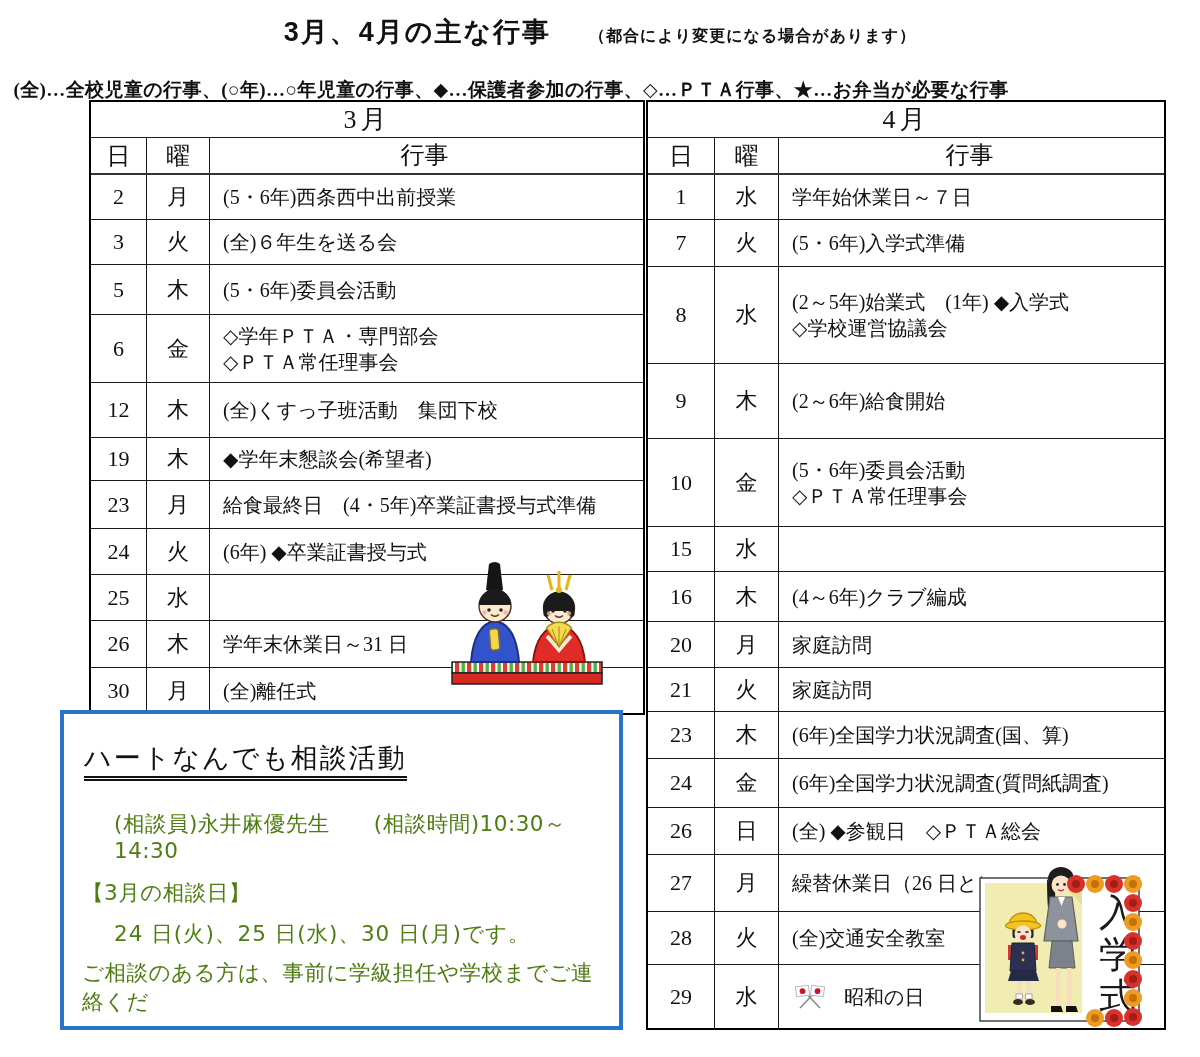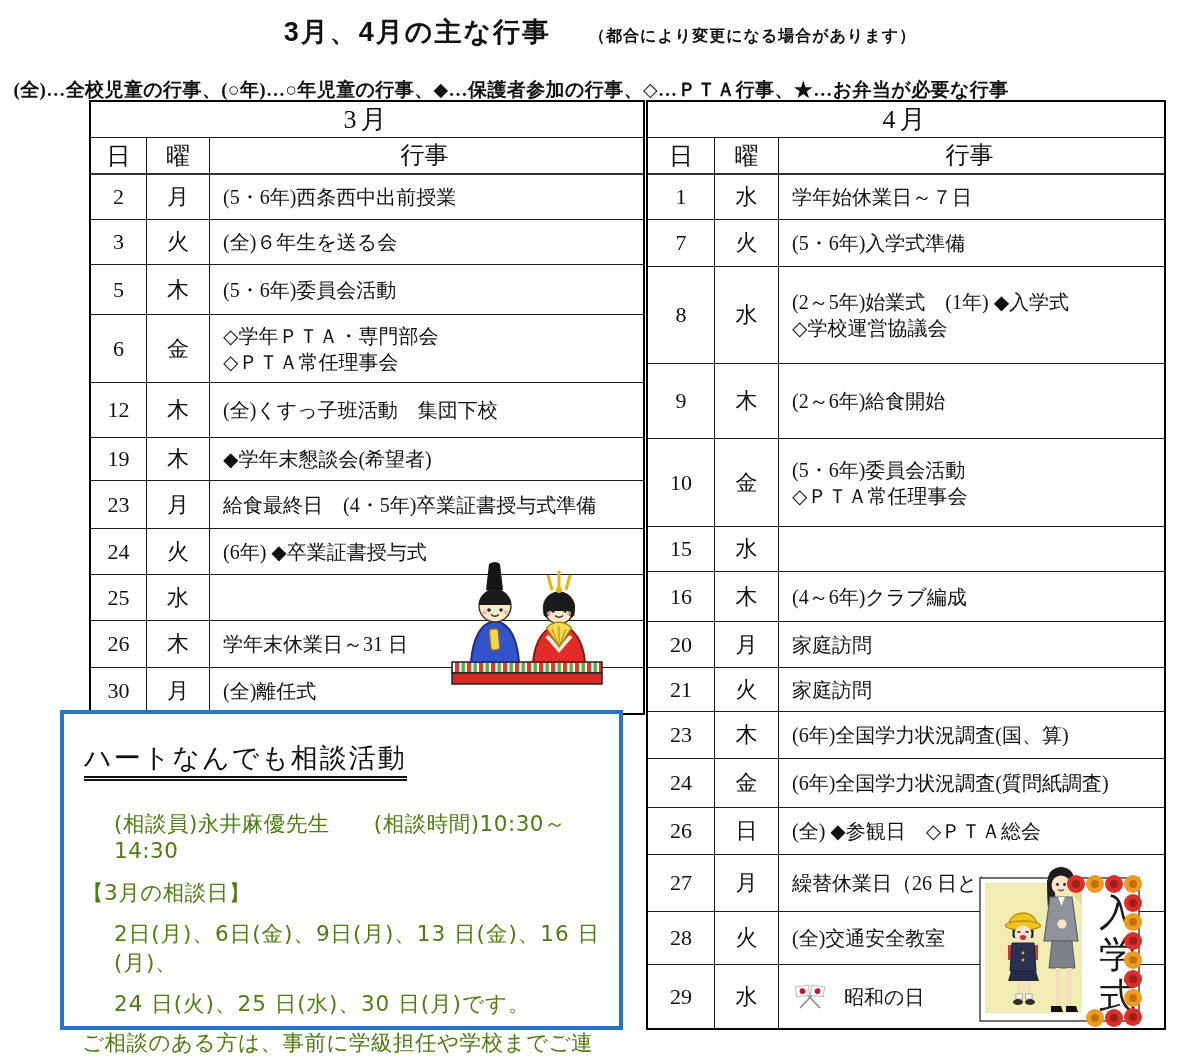--- a/index.html
+++ b/index.html
@@ -384,19 +384,18 @@
         <circle cx="137" cy="157" r="4" fill="#a31d18"></circle>
       </g>
   </svg>
 
   <div class="consult-box">
     <div class="consult-title">
       <span>ハートなんでも相談活動</span>
     </div>
     <div class="consult-line cl1">(相談員)永井麻優先生　　(相談時間)10:30～14:30</div>
     <div class="consult-line cl2">【3月の相談日】</div>
-    <div class="consult-line cl3">2日(月)、6日(金)、9日(月)、13 日(金)、16 日(月)、</div>
     <div class="consult-line cl4">24 日(火)、25 日(水)、30 日(月)です。</div>
     <div class="consult-line cl5">ご相談のある方は、事前に学級担任や学校までご連絡くだ</div>
 
   </div>
 
 </div>
 
 </body></html>

